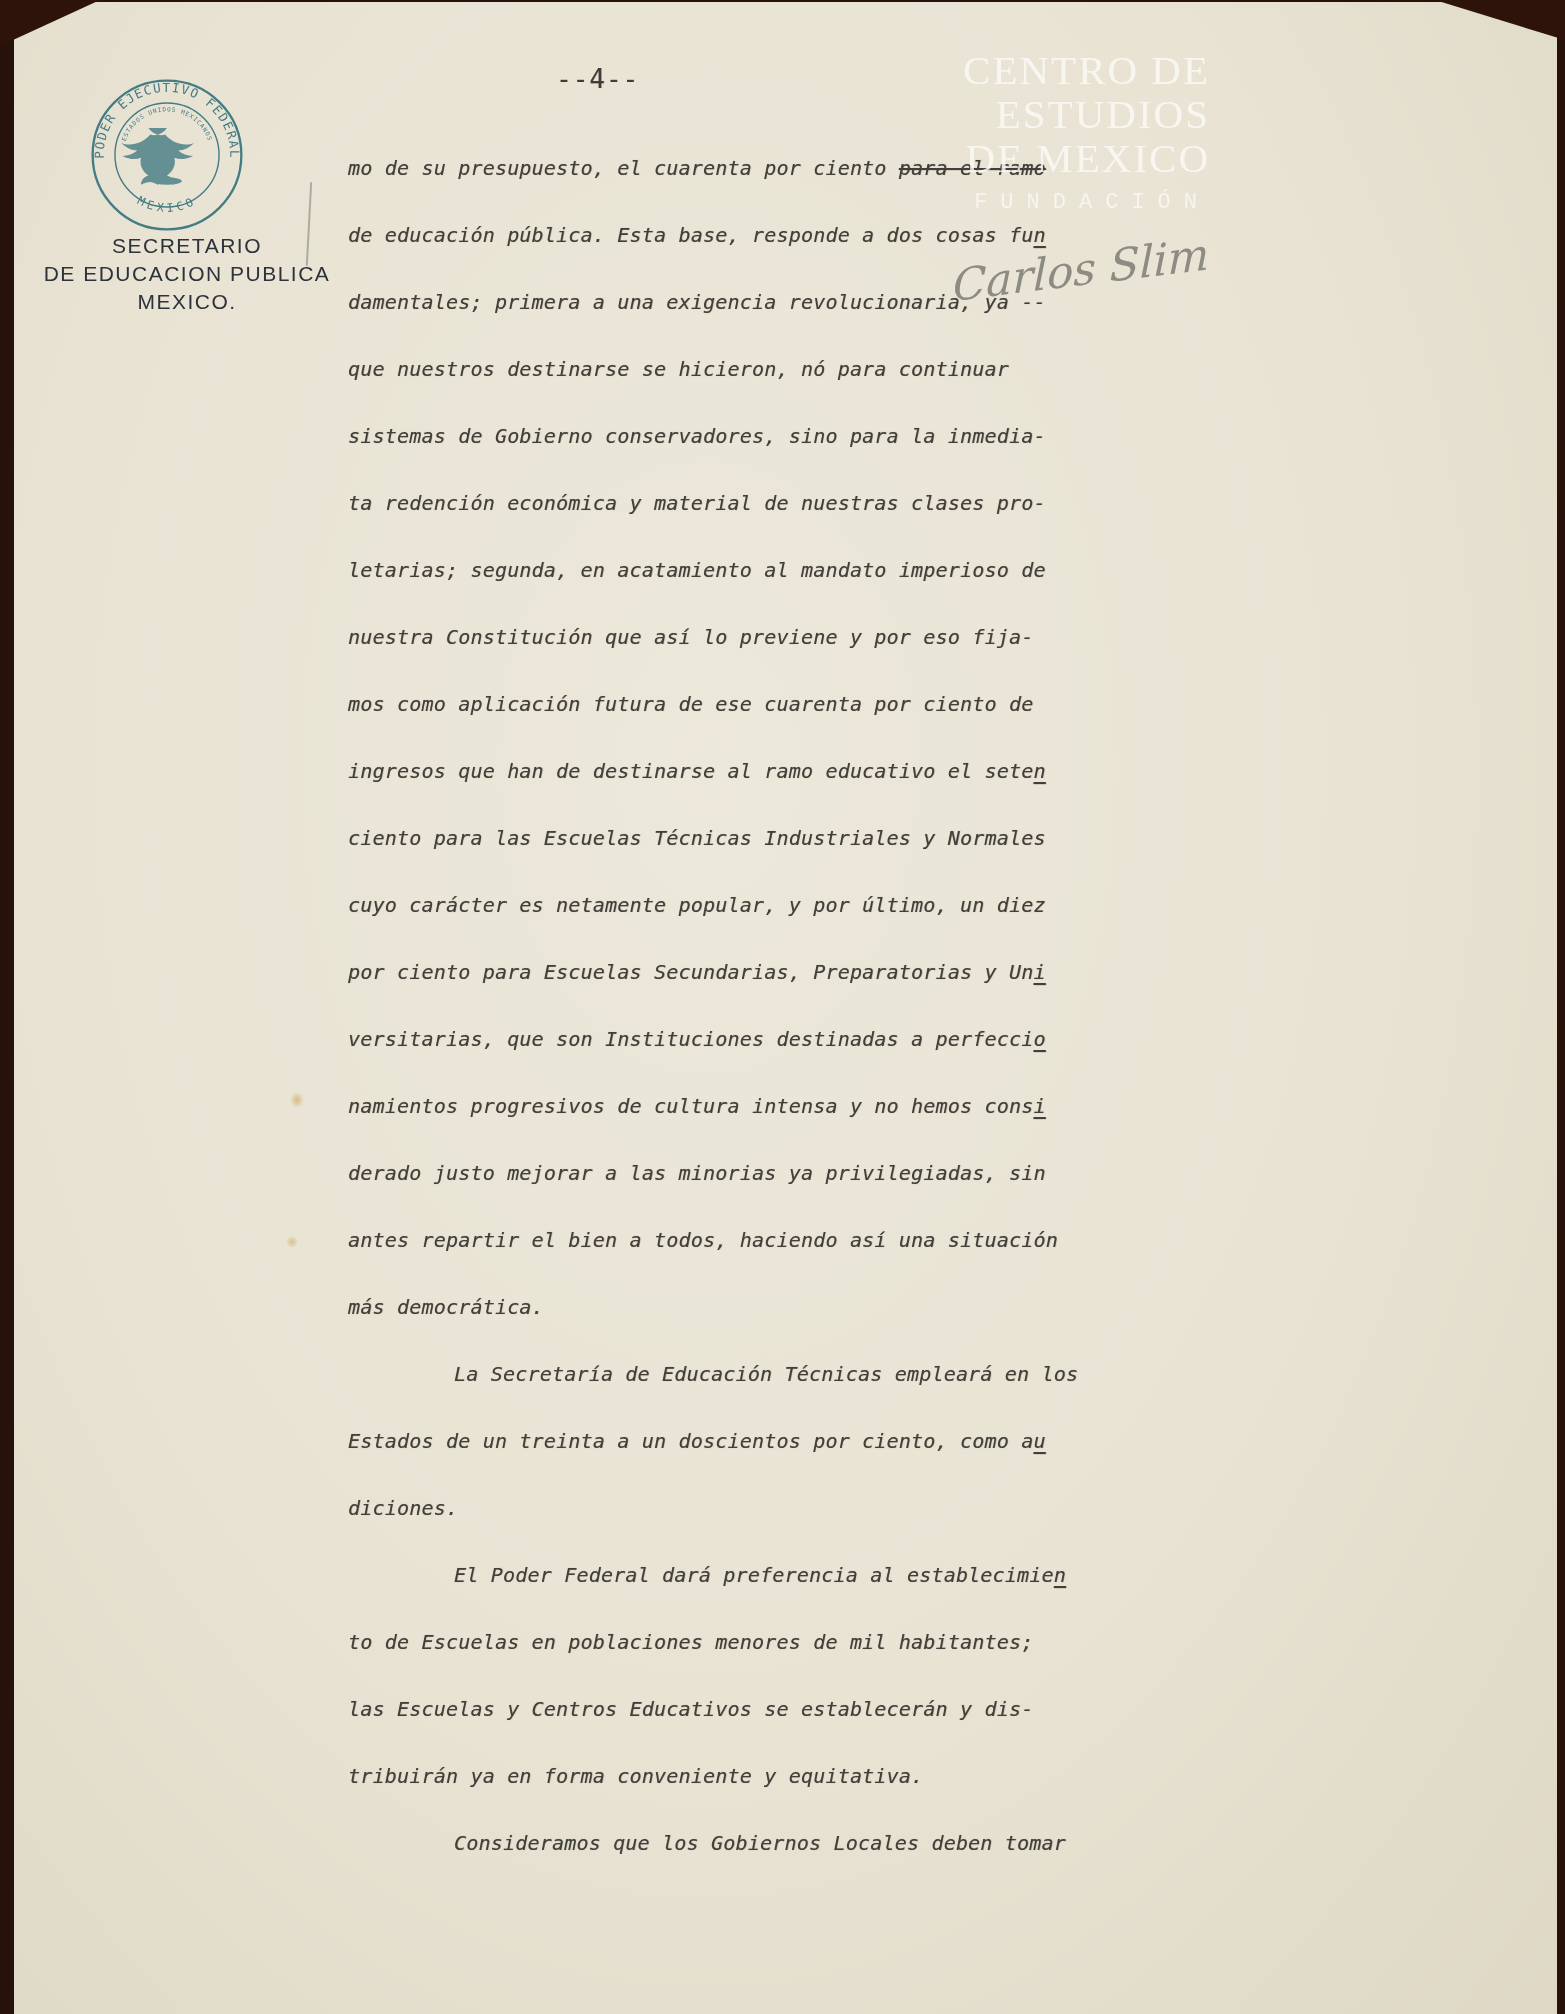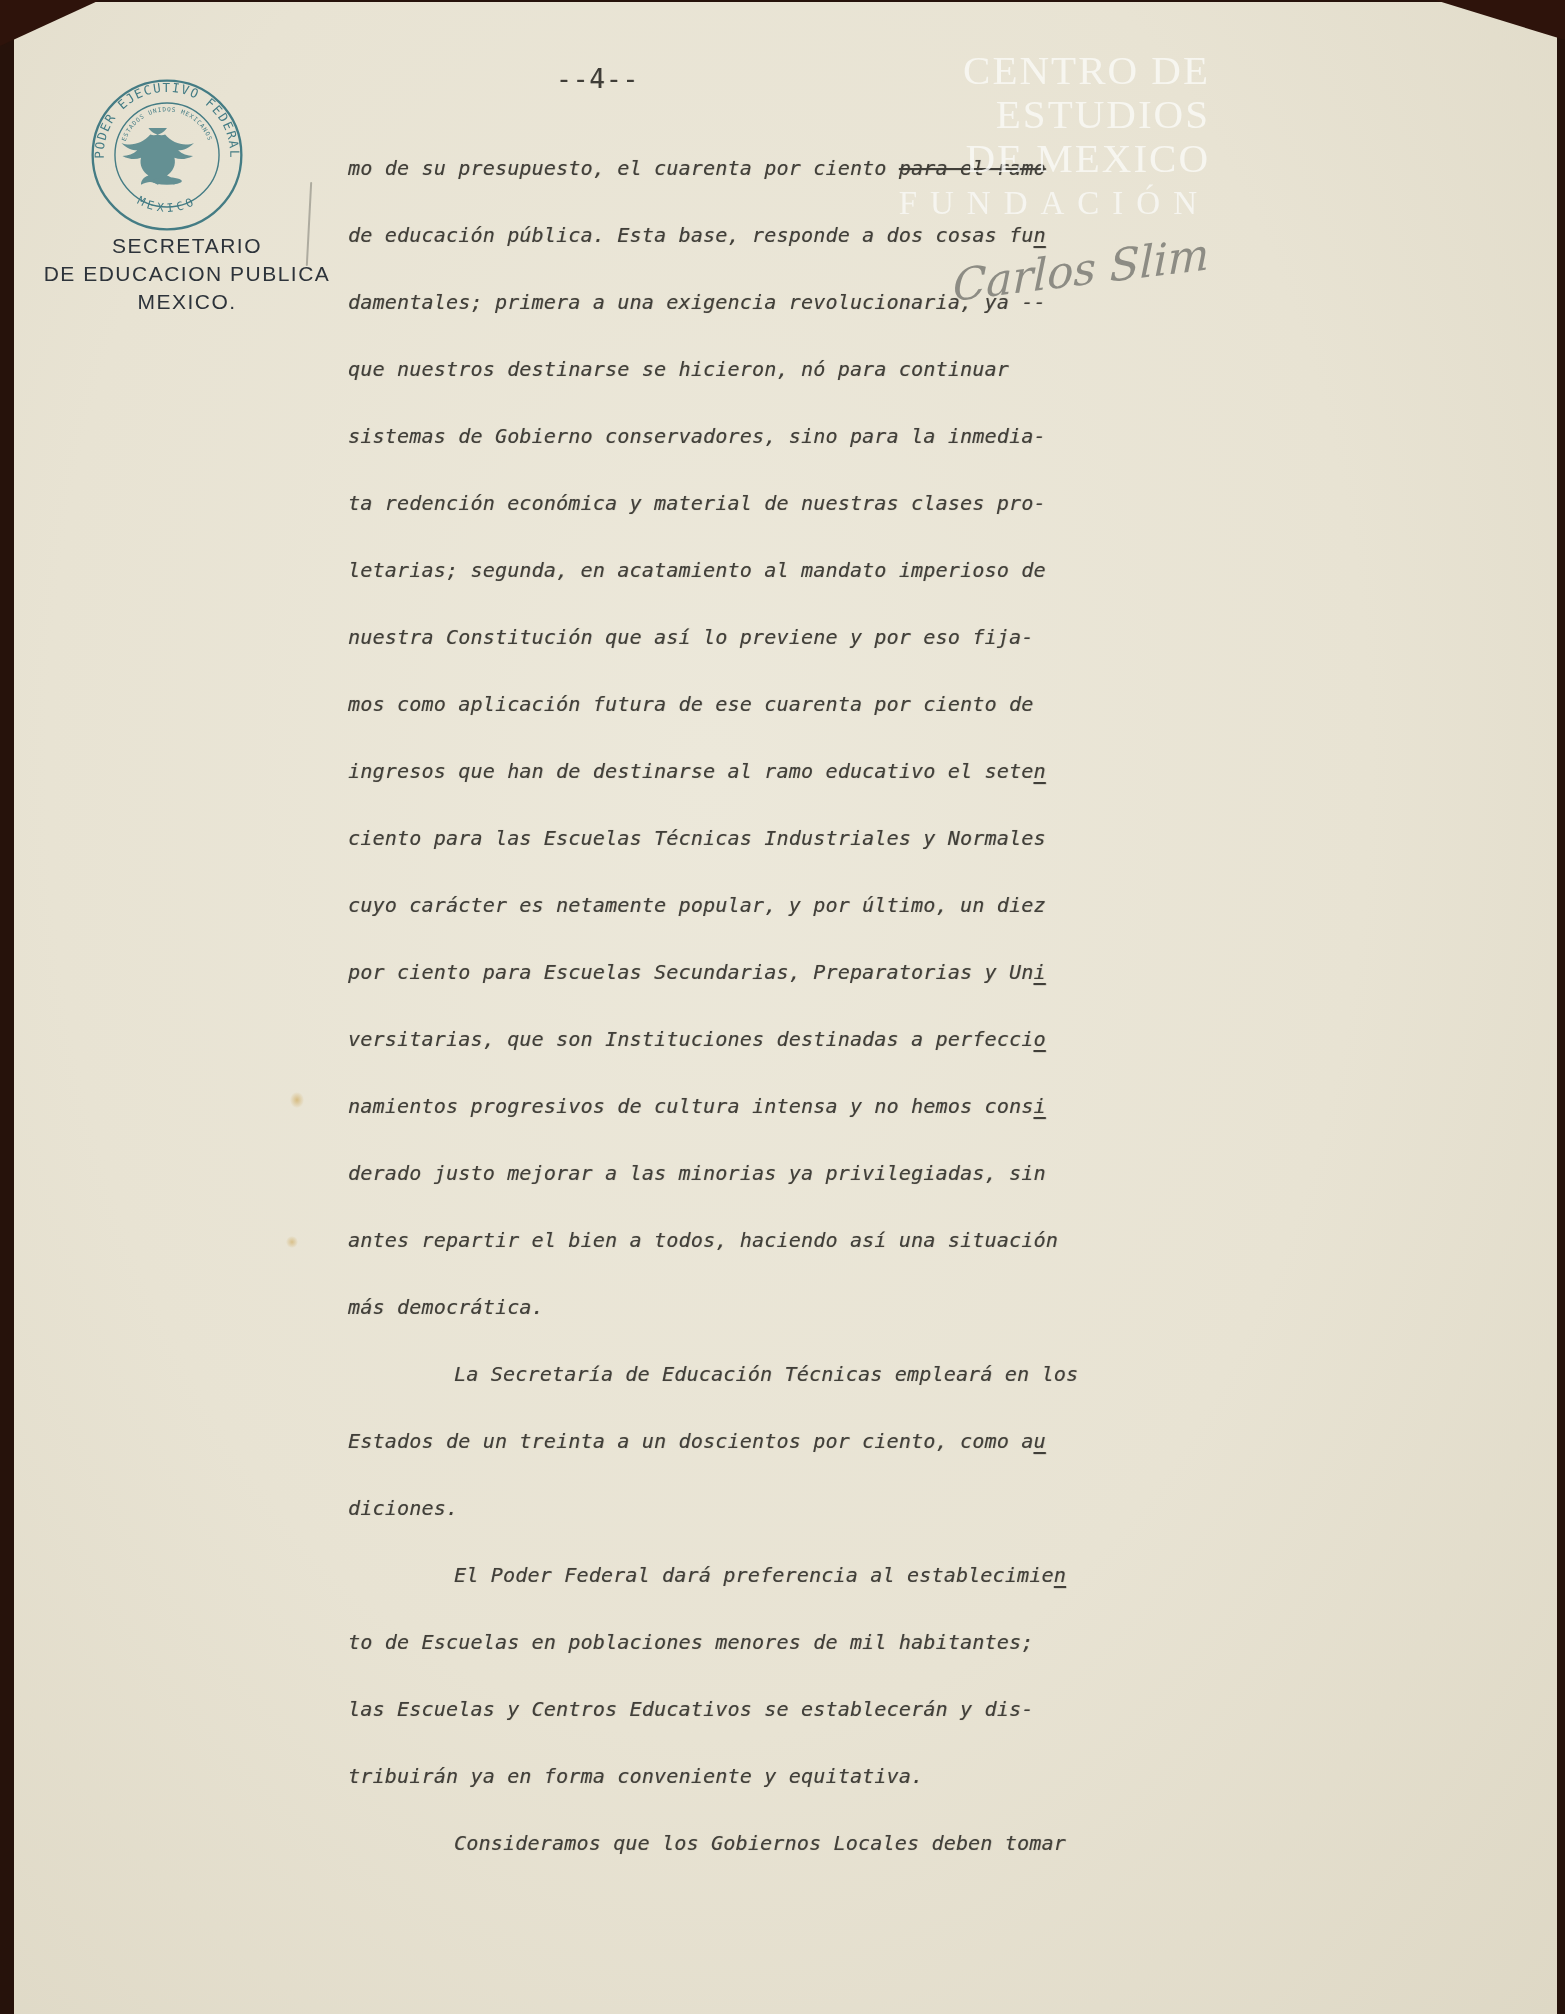--- a/index.html
+++ b/index.html
@@ -40,21 +40,21 @@
 
   
   .watermark{
     position:absolute;left:790px;top:4px;width:420px;text-align:right;z-index:5;
     pointer-events:none;font-family:"Liberation Serif", serif;
     color:rgba(250,250,246,.82);
     margin-top:44px;
   }
   .wm-line{font-size:41px;line-height:44px;letter-spacing:2px;}
   .wm-foundation{
-    font-family:Liberation Serif, serif;font-size:33px;line-height:46px;
+    font-family:Liberation Mono, monospace;font-size:22px;line-height:46px;
     letter-spacing:13px;color:rgba(248,248,244,.85);
   }
   .signature{
     position:absolute;left:952px;top:244px;z-index:6;pointer-events:none;
     font-family:"DejaVu Serif", serif;font-style:italic;font-size:44px;
     color:rgba(125,125,118,.85);transform:rotate(-7deg) skewX(-8deg);
     letter-spacing:0px;white-space:nowrap;
   }
 
   

